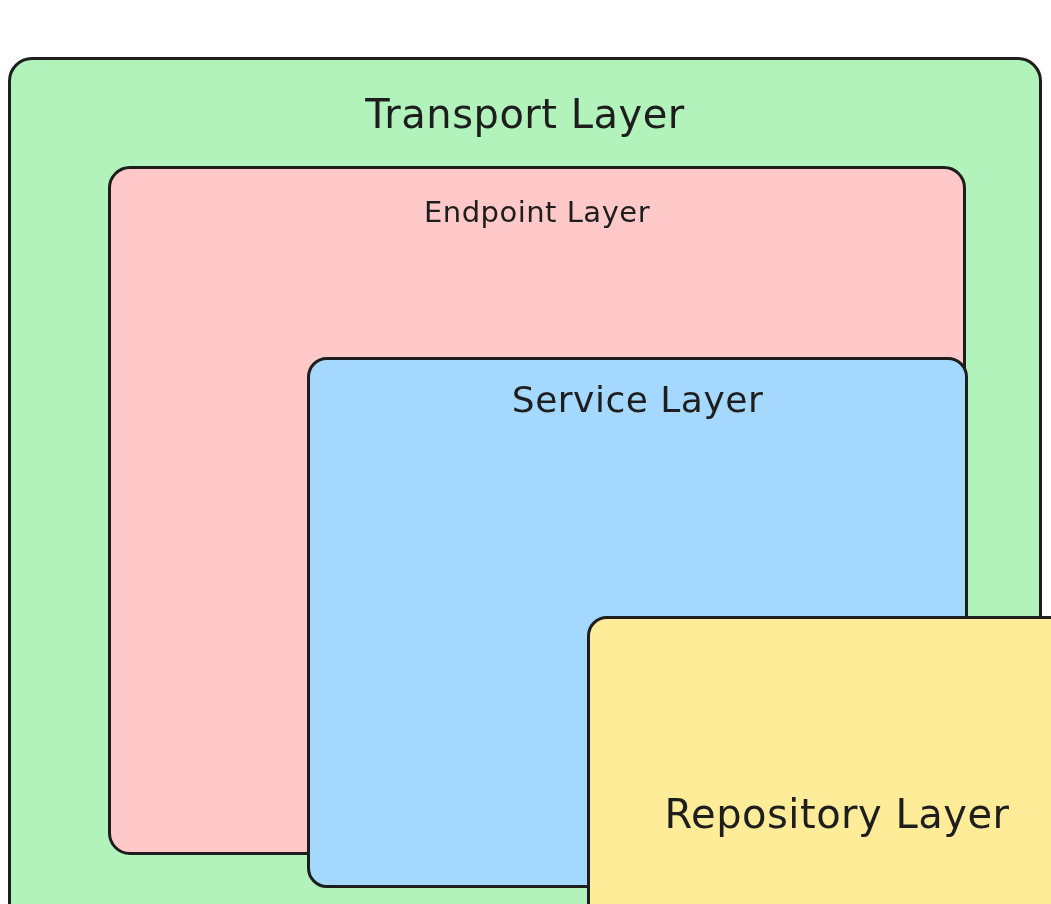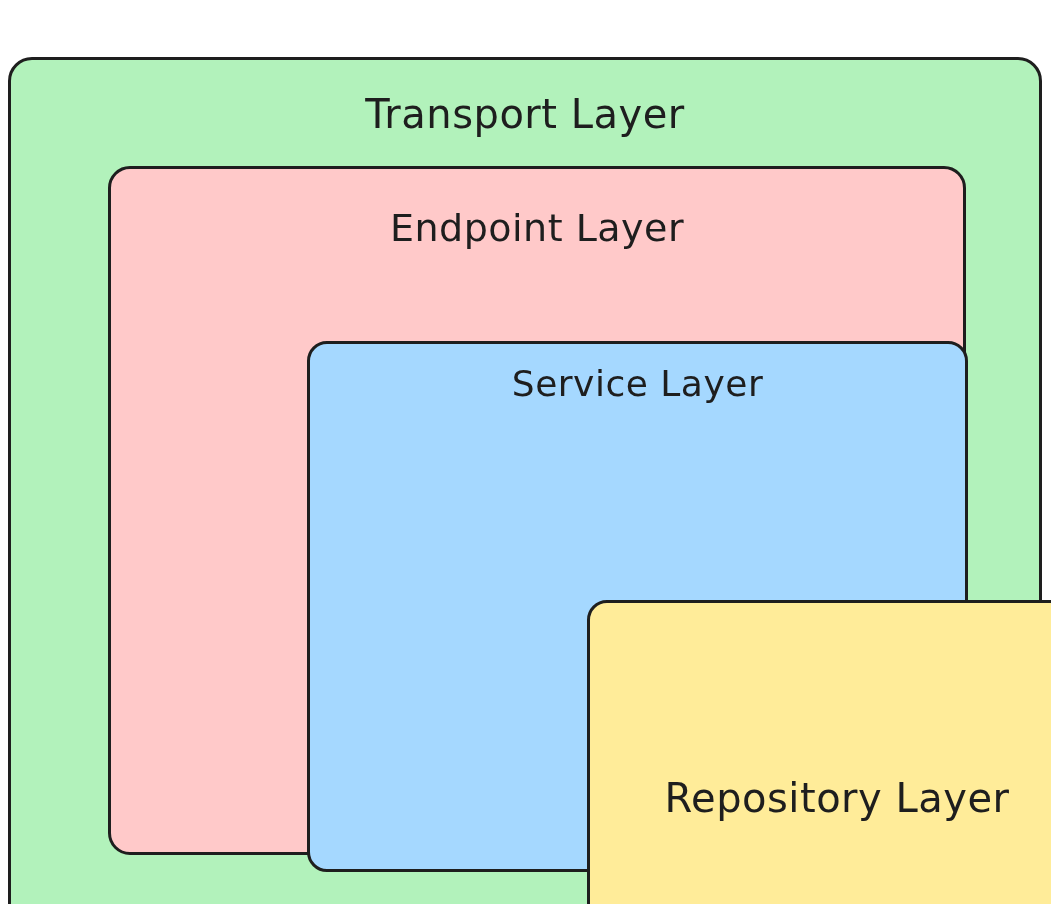--- a/index.html
+++ b/index.html
@@ -44,21 +44,21 @@
     left: 97px;
     top: 106px;
     width: 858px;
     height: 689px;
     border-radius: 22px;
     background: #ffc9c9;
   }
 
   .layer-service {
     left: 196px;
-    top: 172px;
+    top: 188px;
     width: 661px;
     height: 531px;
     border-radius: 20px;
     background: #a5d8ff;
   }
 
   .layer-repository {
     left: 277px;
     top: 256px;
     width: 500px;
@@ -82,22 +82,22 @@
   }
 
   
   .label-transport {
     top: 30px;
     font-size: 40px;
     line-height: 48px;
   }
 
   .label-endpoint {
-    top: 36px;
-    font-size: 38px;
+    top: 20px;
+    font-size: 29px;
     line-height: 46px;
   }
 
   .label-service {
     top: 18px;
     font-size: 36px;
     line-height: 44px;
   }
 
   

